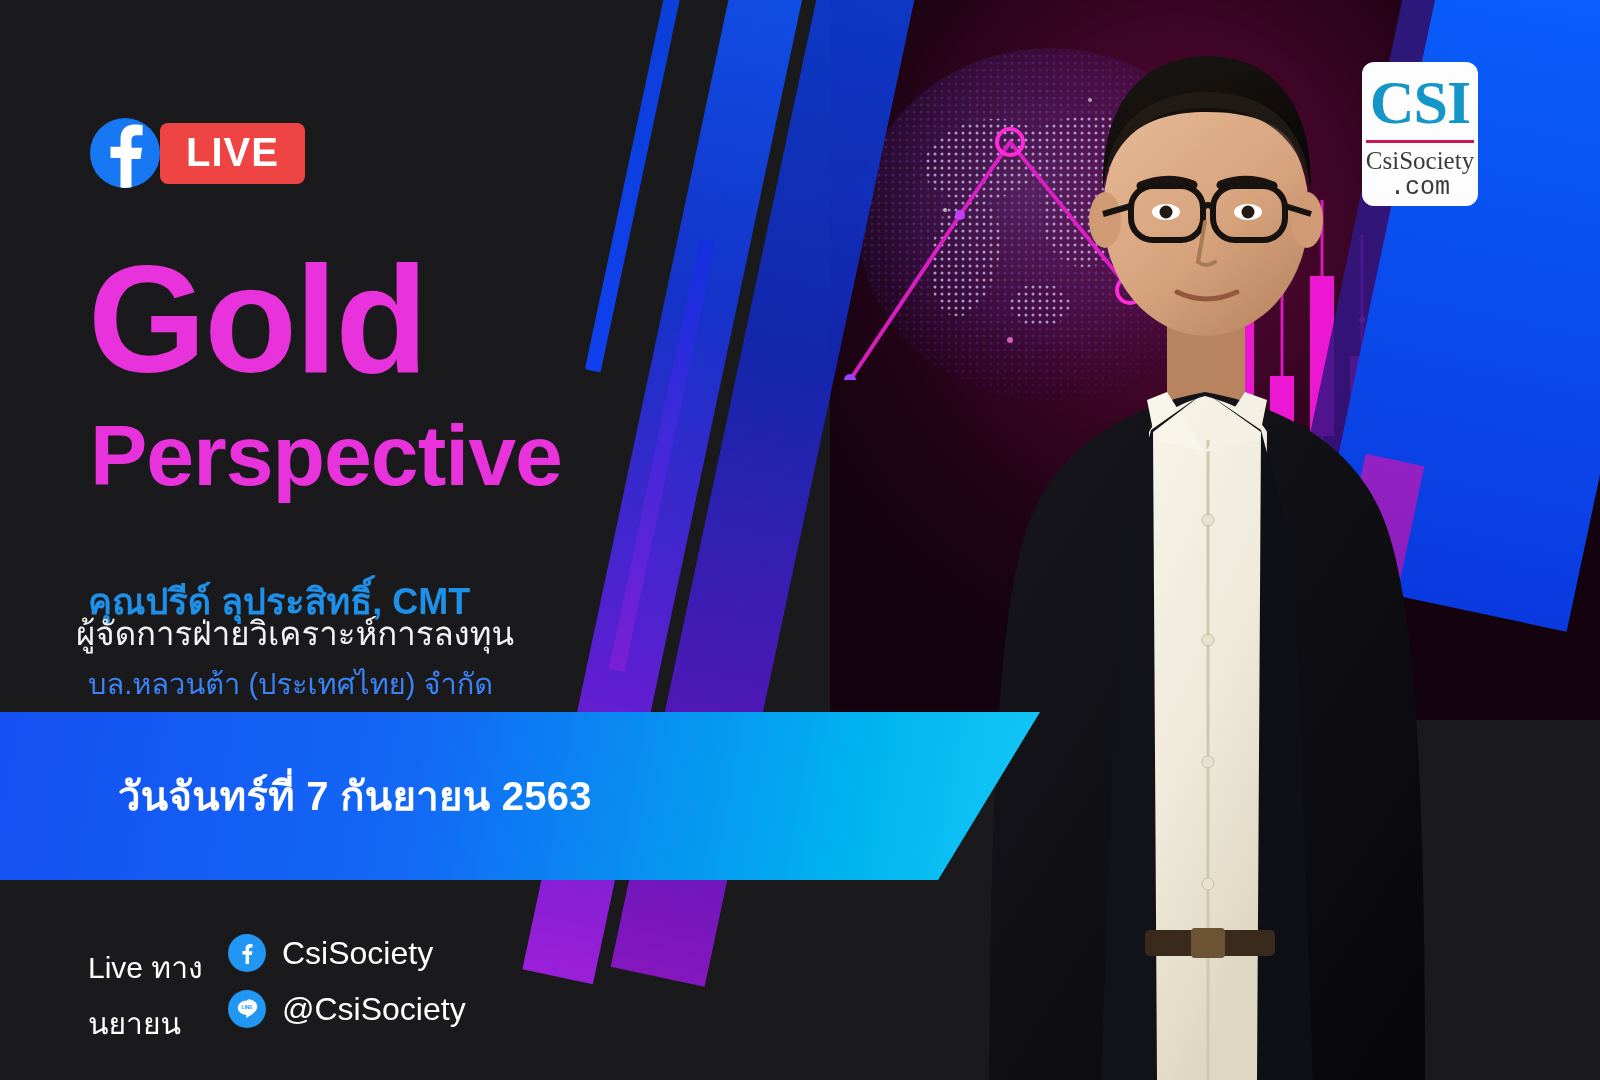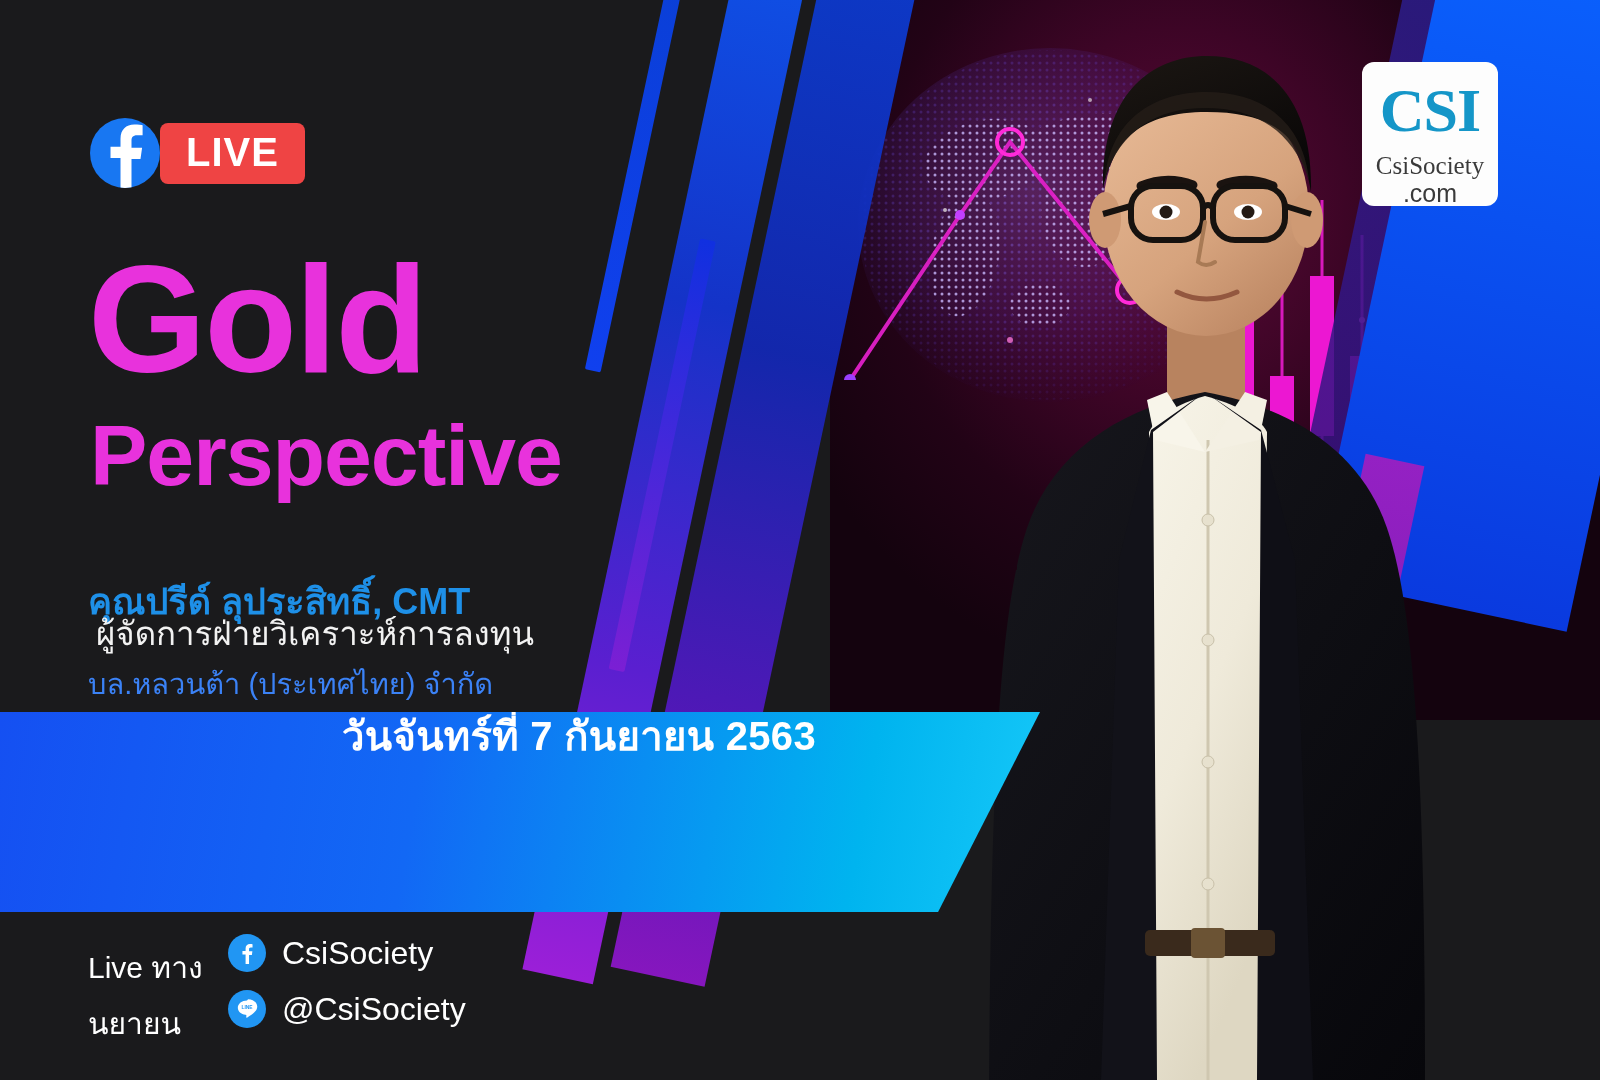--- a/index.html
+++ b/index.html
@@ -68,24 +68,24 @@
     background:linear-gradient(180deg,#c216b8,#8a0f96);
     transform:rotate(12deg);
     opacity:.75;
   }
 
   
   #person { position:absolute; left:905px; top:0; width:640px; height:1080px; }
 
   
   #date-banner {
-    position:absolute; left:0; top:712px; width:1040px; height:200px;
+    position:absolute; left:0; top:712px; width:1040px; height:168px;
     background:linear-gradient(100deg,#1550f2 0%,#1268f5 40%,#00b4ef 82%,#16c8f8 100%);
     clip-path:polygon(0 0, 100% 0, 90.2% 100%, 0 100%);
-    display:flex; flex-direction:row; justify-content:center;
+    display:flex; flex-direction:column; justify-content:center;
     padding-left:118px;
   }
   #date-line1 {
     color:#fff; font-size:40px; font-weight:bold; letter-spacing:.3px;
     line-height:1.22;
   }
   #date-line2 {
     color:#fff; font-size:38px; font-weight:500; line-height:1.25;
   }
 
@@ -114,21 +114,21 @@
     color:#E832DC; font-size:86px; font-weight:bold;
     letter-spacing:-1px; line-height:1;text-align:center;
   }
 
   
   #speaker-name {
     position:absolute; left:88px; top:580px;
     color:#1E90E8; font-size:36px; font-weight:bold; line-height:1.2;
   }
   #speaker-role {
-    position:absolute; left:96px; top:612px;
+    position:absolute; left:76px; top:612px;
     color:#f2f2f2; font-size:33px; font-weight:400; line-height:1.33;
   }
   #speaker-org {
     position:absolute; left:88px; top:655px;
     color:#3b82f6; font-size:29px; font-weight:400; line-height:1.33;margin-top:10px;
   }
 
   
   #contacts { position:absolute; left:88px; top:925px; }
   .contact-row { display:flex; align-items:center; height:56px; }
@@ -137,36 +137,36 @@
   }
   .contact-icon {
     width:38px; height:38px; border-radius:50%;
     background:#2196F3; display:flex; align-items:center; justify-content:center;
     margin-right:16px; flex:0 0 auto;
   }
   .contact-handle { color:#ffffff; font-size:32px; font-weight:400; }
 
   
   #csi-logo {
-    position:absolute; left:1362px; top:62px; width:136px; height:144px;
+    position:absolute; left:1362px; top:62px; width:116px; height:144px;
     background:#fdfdfd; border-radius:12px;
     display:flex; flex-direction:column; align-items:center;
-    padding-top:12px;
+    padding-top:4px;
   }
   #csi-mark {
     color:#1596C8; font-family:"Liberation Serif","DejaVu Serif",serif;
     font-size:62px; font-weight:bold; letter-spacing:-1px; line-height:1.18;
   }
   #csi-rule { width:108px; height:3px; background:#c5184f; margin:1px 0 5px; }
   #csi-name {
     color:#3a3a3a; font-family:"Liberation Serif","DejaVu Serif",serif;
     font-size:25px; line-height:1.05;
   }
   #csi-dotcom {
-    color:#3a3a3a; font-family:Liberation Sans, sans-serif;
+    color:#3a3a3a; font-family:Liberation Mono, monospace;
     font-size:25px; line-height:1.15;
   }
 </style>
 </head>
 <body>
 
 <div id="poster">
 
   <div id="bg-maroon"></div>
 

